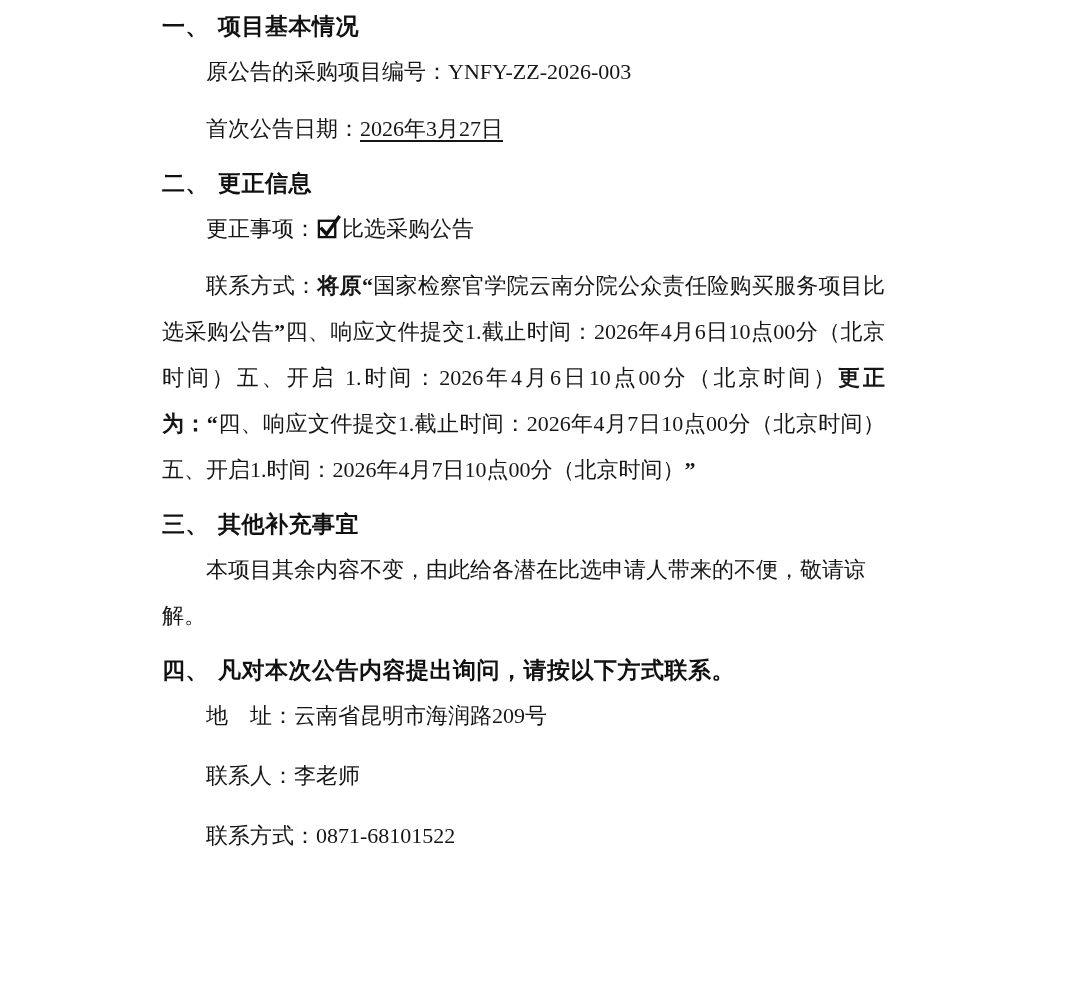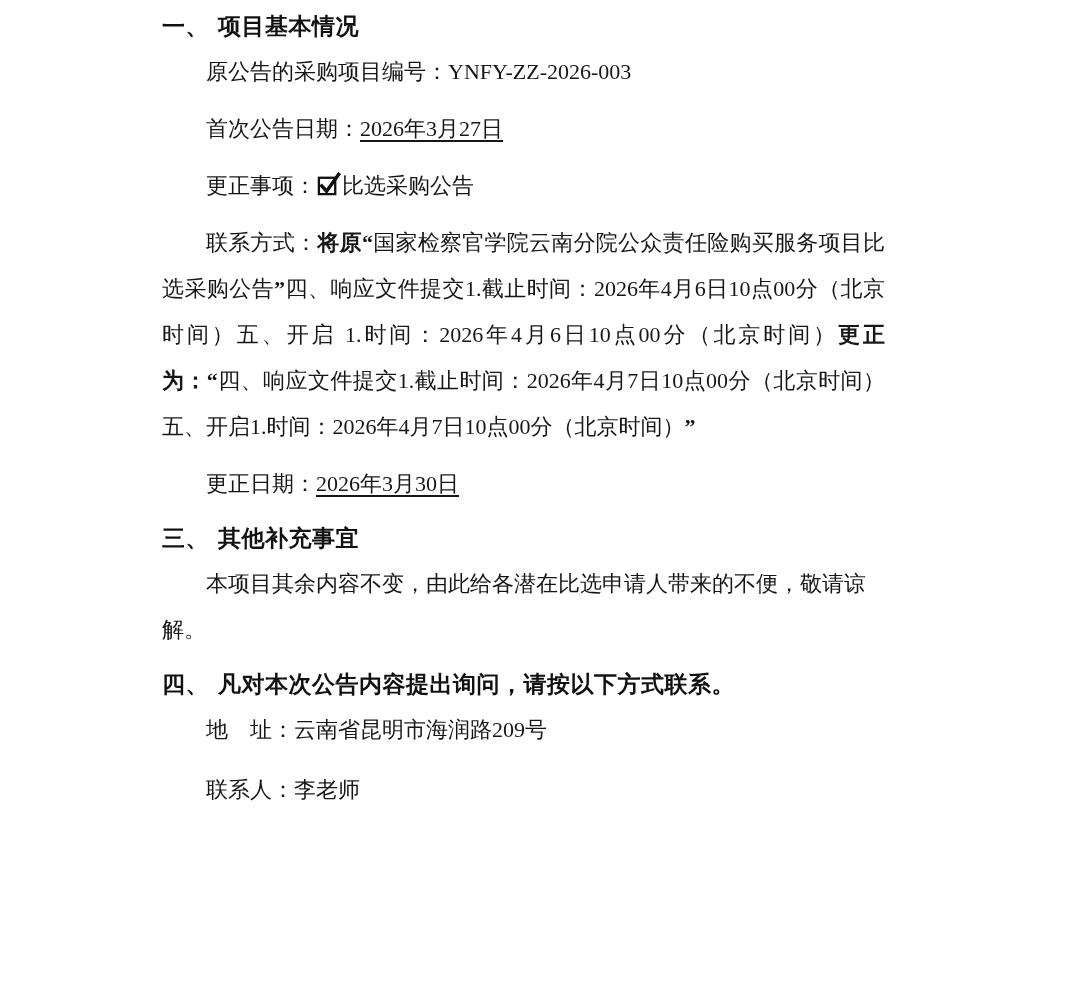--- a/index.html
+++ b/index.html
@@ -74,35 +74,36 @@
 
 <div class="page">
 
   <h2 class="sec-heading"><span class="num">一、</span><span>项目基本情况</span></h2>
 
   <p class="doc-line"><span>原公告的采购项目编号：</span><span>YNFY-ZZ-2026-003</span></p>
 
 
   <p class="doc-line"><span>首次公告日期：</span><span class="u">2026年3月27日</span></p>
 
+  <h2 class="sec-heading"><span class="num">二、</span><span>更正信息</span></h2>
 
   <p class="doc-line"><span>更正事项：</span><span class="checkbox"><svg viewBox="0 0 26 26" xmlns="http://www.w3.org/2000/svg">
           <rect x="3" y="6" width="17" height="17" fill="none" stroke="#111111" stroke-width="2.4"></rect>
           <polyline points="6,14.5 11,20 23.5,2.5" fill="none" stroke="#111111" stroke-width="3.6" stroke-linecap="square"></polyline>
         </svg></span><span>比选采购公告</span></p>
 
   <p class="doc-line just"><span>联系方式：</span><span class="bold-run">将原“</span><span>国家检察官学院云南分院公众责任险购买服务项目比选采购公告</span><span class="bold-run">”</span><span>四、响应文件提交1.截止时间：2026年4月6日10点00分（北京时间）五、开启 1.时间：2026年4月6日10点00分（北京时间）</span><span class="bold-run">更正为：“</span><span>四、响应文件提交1.截止时间：2026年4月7日10点00分（北京时间）五、开启1.时间：2026年4月7日10点00分（北京时间）</span><span class="bold-run">”</span></p>
 
-  <p class="doc-line"><span>更正日期：</span><span class="u">2026年3月30日</span></p>
 
   <h2 class="sec-heading"><span class="num">三、</span><span>其他补充事宜</span></h2>
 
   <p class="doc-line"><span>本项目其余内容不变，由此给各潜在比选申请人带来的不便，敬请谅解。</span></p>
 
   <h2 class="sec-heading"><span class="num">四、</span><span>凡对本次公告内容提出询问，请按以下方式联系。</span></h2>
 
 
   <p class="doc-line contact-line"><span>地　址：</span><span>云南省昆明市海润路209号</span></p>
 
   <p class="doc-line contact-line"><span>联系人：</span><span>李老师</span></p>
 
+  <p class="doc-line contact-line"><span>联系方式：</span><span>0871-68101522</span></p>
 
 </div>
 
 </body></html>

